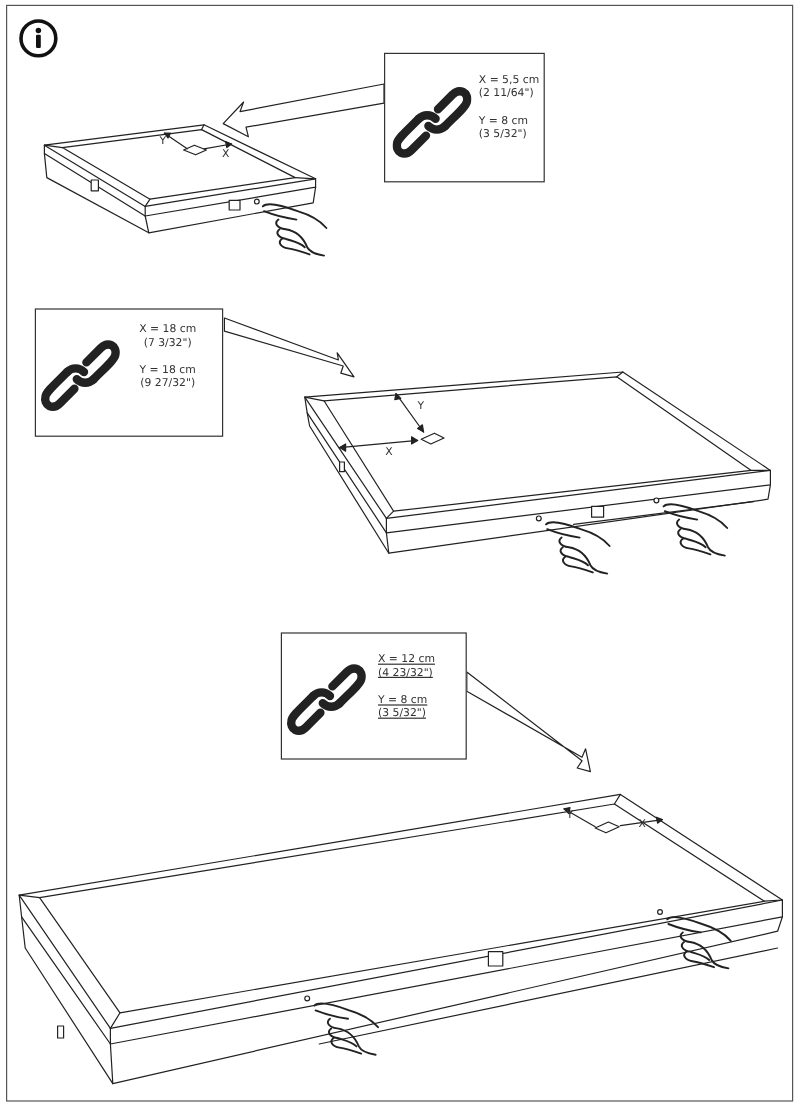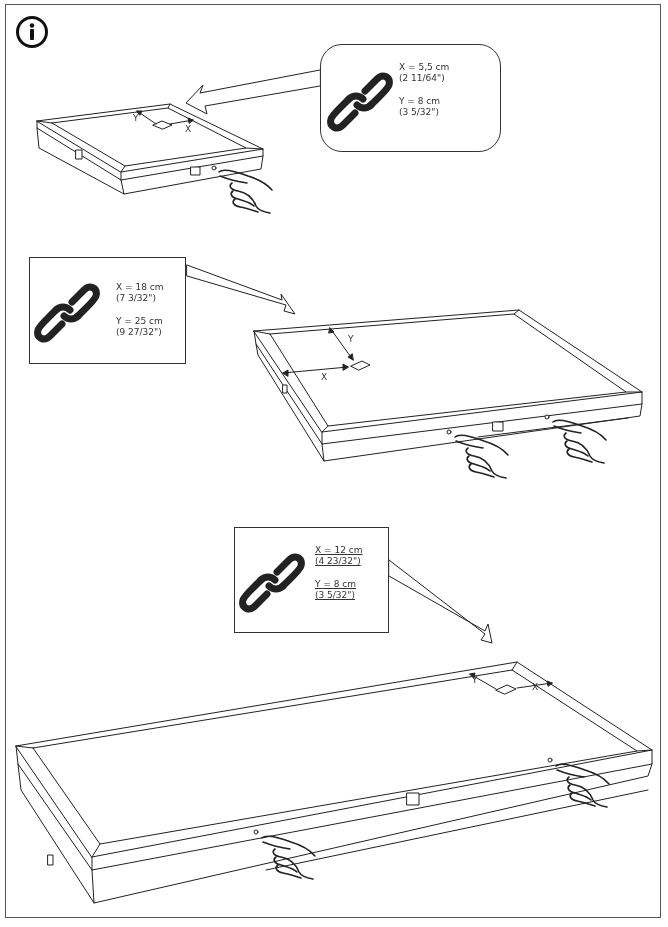--- a/index.html
+++ b/index.html
@@ -152,21 +152,21 @@
   </g>
 </svg>
 
 <span class="dim-label" style="left:133px;top:113px;">Y</span>
 <span class="dim-label" style="left:185px;top:124px;">X</span>
 <span class="dim-label" style="left:348px;top:334px;">Y</span>
 <span class="dim-label" style="left:321px;top:372px;">X</span>
 <span class="dim-label" style="left:472px;top:675px;">Y</span>
 <span class="dim-label" style="left:532px;top:682px;">X</span>
 
-<div class="callout" style="left:320px;top:44px;width:181px;height:108px;border-radius:22px;">
+<div class="callout" style="left:320px;top:44px;width:134px;height:108px;">
   <svg class="link-icon" style="left:6px;top:24px;width:66px;height:66px;" viewBox="0 0 66 66">
     <g fill="none" stroke="#222" stroke-width="7" stroke-linecap="round">
       <path d="M28,44 L16,56 C10,62 2,58 4,50 C5,46 12,40 22,30"></path>
       <path d="M22,30 C26,26 32,26 36,30"></path>
       <path d="M38,22 L50,10 C56,4 64,8 62,16 C61,20 54,26 44,36"></path>
       <path d="M44,36 C40,40 34,40 30,36"></path>
     </g>
   </svg>
   <div class="dims" style="left:78px;top:17px;">
     <div>X = 5,5 cm</div>
@@ -179,25 +179,25 @@
 
 <div class="callout" style="left:29px;top:257px;width:157px;height:107px;">
   <svg class="link-icon" style="left:4px;top:22px;width:66px;height:66px;" viewBox="0 0 66 66">
     <g fill="none" stroke="#222" stroke-width="7" stroke-linecap="round">
       <path d="M28,44 L16,56 C10,62 2,58 4,50 C5,46 12,40 22,30"></path>
       <path d="M22,30 C26,26 32,26 36,30"></path>
       <path d="M38,22 L50,10 C56,4 64,8 62,16 C61,20 54,26 44,36"></path>
       <path d="M44,36 C40,40 34,40 30,36"></path>
     </g>
   </svg>
-  <div class="dims" style="left:86px;top:24px;">
+  <div class="dims" style="left:86px;top:12px;text-align:center;">
     <div>X = 18 cm</div>
     <div>(7 3/32")</div>
     <div class="gap"></div>
-    <div>Y = 25 cm</div>
+    <div>Y = 18 cm</div>
     <div>(9 27/32")</div>
   </div>
 </div>
 
 <div class="callout" style="left:234px;top:527px;width:155px;height:106px;">
   <svg class="link-icon" style="left:4px;top:22px;width:66px;height:66px;" viewBox="0 0 66 66">
     <g fill="none" stroke="#222" stroke-width="7" stroke-linecap="round">
       <path d="M28,44 L16,56 C10,62 2,58 4,50 C5,46 12,40 22,30"></path>
       <path d="M22,30 C26,26 32,26 36,30"></path>
       <path d="M38,22 L50,10 C56,4 64,8 62,16 C61,20 54,26 44,36"></path>

